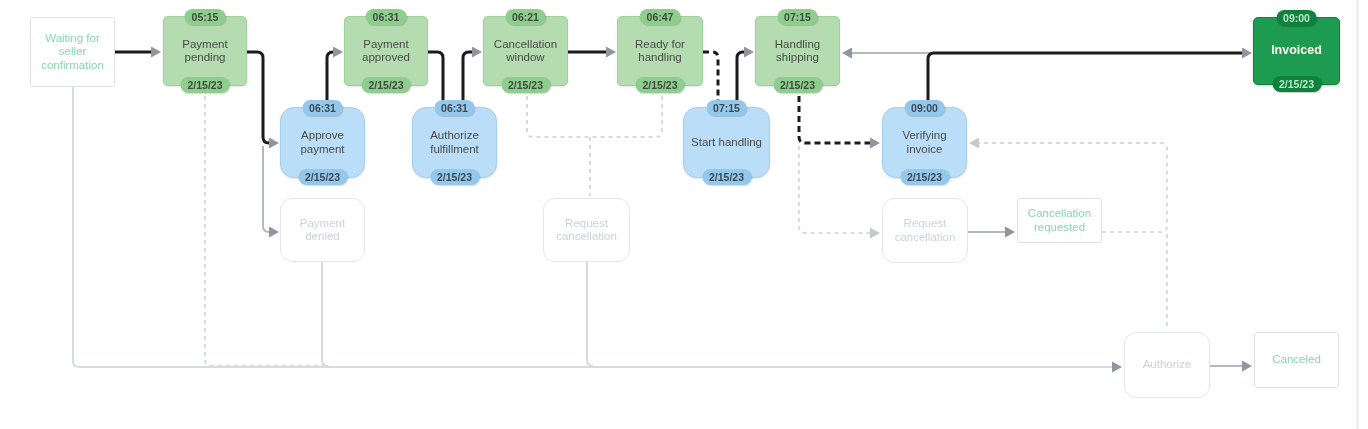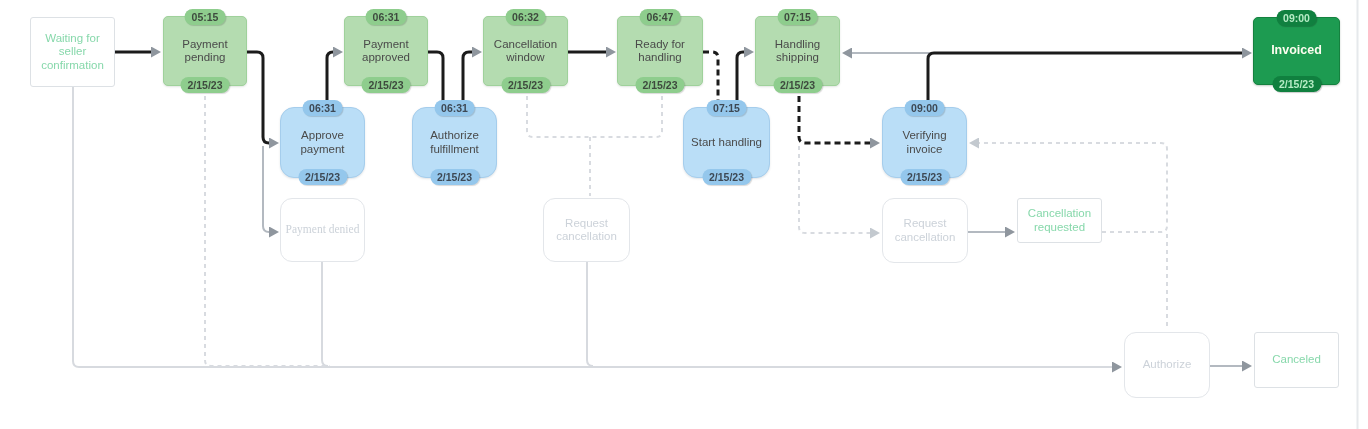--- a/index.html
+++ b/index.html
@@ -97,21 +97,21 @@
     <span class="badge date">2/15/23</span>
   </div>
 
   <div class="node task" style="left:412px;top:107px;width:85px;height:71px;">
     <span class="badge time">06:31</span>
     <span class="lbl">Authorize fulfillment</span>
     <span class="badge date">2/15/23</span>
   </div>
 
   <div class="node state" style="left:483px;top:16px;width:85px;height:70px;">
-    <span class="badge time">06:32</span>
+    <span class="badge time">06:21</span>
     <span class="lbl">Cancellation window</span>
     <span class="badge date">2/15/23</span>
   </div>
 
   <div class="node state" style="left:617px;top:16px;width:86px;height:70px;">
     <span class="badge time">06:47</span>
     <span class="lbl">Ready for handling</span>
     <span class="badge date">2/15/23</span>
   </div>
 
@@ -132,21 +132,21 @@
     <span class="lbl">Verifying invoice</span>
     <span class="badge date">2/15/23</span>
   </div>
 
   <div class="node final" style="left:1253px;top:17px;width:87px;height:68px;">
     <span class="badge time">09:00</span>
     <span class="lbl">Invoiced</span>
     <span class="badge date">2/15/23</span>
   </div>
 
-  <div class="node disabled" style="left:280px;top:198px;width:85px;height:64px;font-family:Liberation Serif, serif;">
+  <div class="node disabled" style="left:280px;top:198px;width:85px;height:64px;">
     <span class="lbl">Payment denied</span>
   </div>
 
   <div class="node disabled" style="left:543px;top:198px;width:87px;height:64px;">
     <span class="lbl">Request cancellation</span>
   </div>
 
   <div class="node disabled" style="left:882px;top:198px;width:86px;height:65px;">
     <span class="lbl">Request cancellation</span>
   </div>

